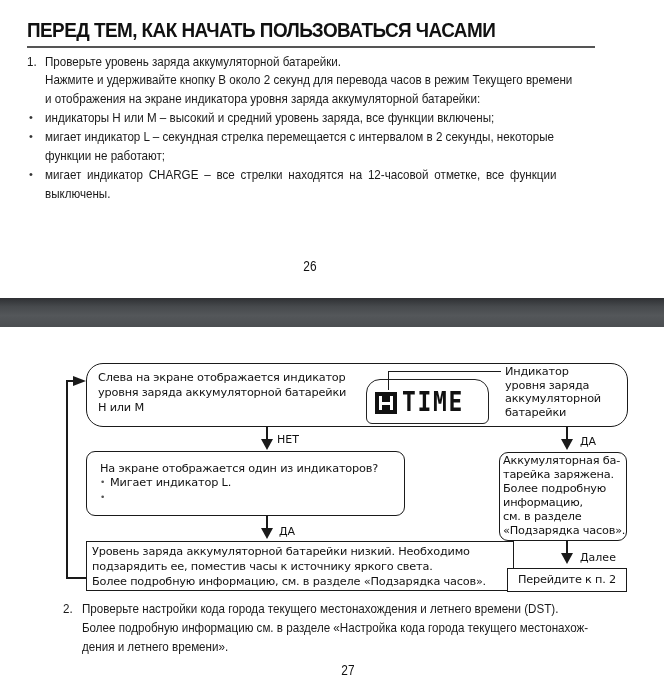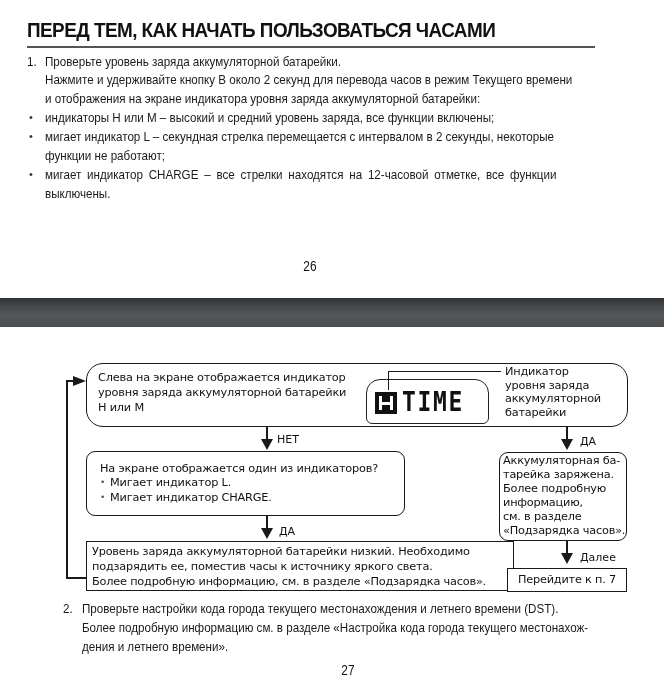--- a/index.html
+++ b/index.html
@@ -98,21 +98,20 @@
 
     <div class="line" style="left:566px; top:427px; width:1.5px; height:13px;"></div>
     <div class="arrow-down" style="left:561px; top:439px;"></div>
     <div class="lbl" style="left:580px; top:435px;">ДА</div>
 
     <div class="box rounded" style="left:86px; top:451px; width:319px; height:65px;">
       <div class="ft" style="position:absolute; left:13px; top:9px;">На экране отображается один из индикаторов?</div>
       <div class="ft" style="position:absolute; left:13px; top:23px; font-size:9px; color:#555;">•</div>
       <div class="ft" style="position:absolute; left:23px; top:23px;">Мигает индикатор L.</div>
       <div class="ft" style="position:absolute; left:13px; top:38px; font-size:9px; color:#555;">•</div>
-      <div class="ft" style="position:absolute; left:23px; top:38px;">Мигает индикатор CHARGE.</div>
     </div>
 
     <div class="line" style="left:266px; top:516px; width:1.5px; height:13px;"></div>
     <div class="arrow-down" style="left:261px; top:528px;"></div>
     <div class="lbl" style="left:279px; top:525px;">ДА</div>
 
     <div class="box" style="left:86px; top:541px; width:428px; height:50px;">
       <div class="ft" style="position:absolute; left:5px; top:2px;">Уровень заряда аккумуляторной батарейки низкий. Необходимо</div>
       <div class="ft" style="position:absolute; left:5px; top:17px;">подзарядить ее, поместив часы к источнику яркого света.</div>
       <div class="ft" style="position:absolute; left:5px; top:32px;">Более подробную информацию, см. в разделе «Подзарядка часов».</div>
@@ -125,21 +124,21 @@
       <div class="ft" style="position:absolute; left:3px; top:43px; line-height:14px;">информацию,</div>
       <div class="ft" style="position:absolute; left:3px; top:57px; line-height:14px;">см. в разделе</div>
       <div class="ft" style="position:absolute; left:3px; top:71px; line-height:14px;">«Подзарядка часов».</div>
     </div>
 
     <div class="line" style="left:566px; top:541px; width:1.5px; height:13px;"></div>
     <div class="arrow-down" style="left:561px; top:553px;"></div>
     <div class="lbl" style="left:580px; top:551px;">Далее</div>
 
     <div class="box" style="left:507px; top:568px; width:120px; height:24px;">
-      <div class="ft" style="position:absolute; left:0; top:3px; width:100%; text-align:center;">Перейдите к п. 7</div>
+      <div class="ft" style="position:absolute; left:0; top:3px; width:100%; text-align:center;">Перейдите к п. 2</div>
     </div>
   </div>
 
   <div class="abs tl num" style="left:63px; top:601px;">2.</div>
   <div class="abs tl" style="left:82px; top:601px;">Проверьте настройки кода города текущего местонахождения и летнего времени (DST).</div>
   <div class="abs tl" style="left:82px; top:620px;">Более подробную информацию см. в разделе «Настройка кода города текущего местонахож-</div>
   <div class="abs tl" style="left:82px; top:639px;">дения и летнего времени».</div>
 
   <div class="abs pagenum" style="left:337px; top:662px; width:22px; text-align:center;">27</div>
 </div>

